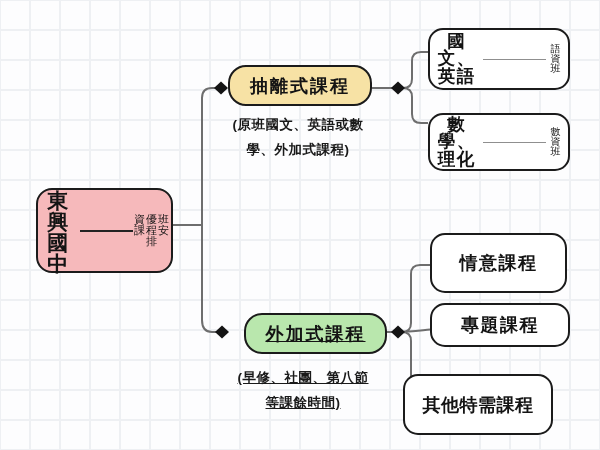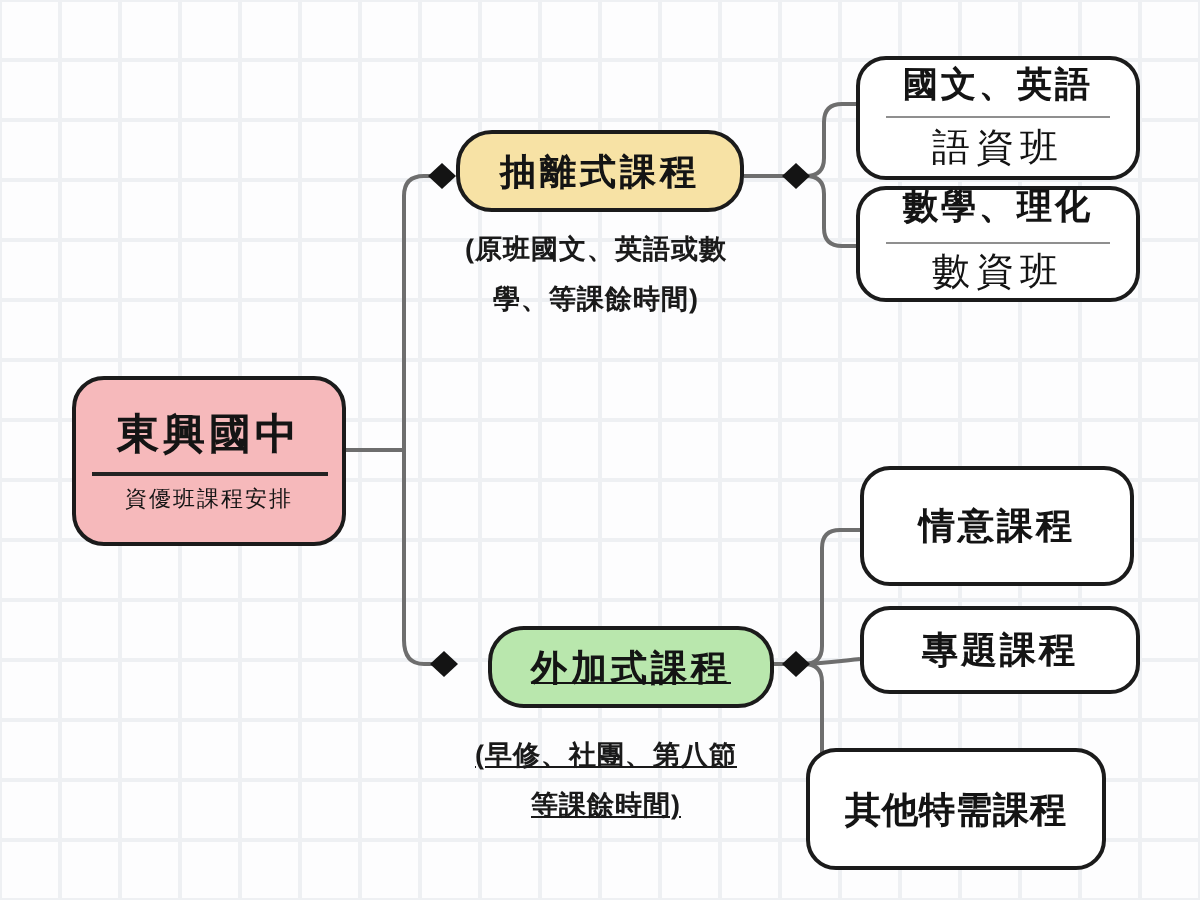--- a/index.html
+++ b/index.html
@@ -19,21 +19,21 @@
   }
 
   svg.connectors { position: absolute; left: 0; top: 0; width: 600px; height: 450px; }
   .connector { stroke: #6e6e6e; stroke-width: 2; fill: none; }
   .junction  { fill: #141414; stroke: none; }
 
   .node {
     position: absolute;
     border: 2.2px solid #1b1b1b;
     display: flex;
-    flex-direction: column;
+    flex-direction: row;
     align-items: center;
     justify-content: center;
     text-align: center;
     color: #141414;
   }
 
   .node-root {
     left: 36px; top: 188px; width: 137px; height: 85px;
     background: #f6b9bb; border-radius: 16px;
   }
@@ -54,24 +54,24 @@
     font-size: 13.5px; font-weight: 700;
     line-height: 25px; color: #1a1a1a;
     letter-spacing: 0.5px;
   }
   .caption-pullout { left: 200px; top: 112px; width: 196px; }
   .caption-addon   { left: 205px; top: 365px; width: 196px; text-decoration: underline; }
 
   .node-leaf { background: #ffffff; border-radius: 15px; }
   .leaf-split .title { font-size: 17.5px; font-weight: 700; letter-spacing: 1.5px; line-height: 1; }
   .leaf-split .divider { width: 112px; border-top: 1.6px solid #8f8f8f; margin: 7px 0 6px 0; }
-  .leaf-split .subtitle { font-size: 19px; font-weight: 500; letter-spacing: 3px; line-height: 1; }
+  .leaf-split .subtitle { font-size: 10px; font-weight: 500; letter-spacing: 3px; line-height: 1; }
 
   .node-leaf-a1 { left: 428px; top: 28px;  width: 142px; height: 62px; }
-  .node-leaf-a2 { left: 428px; top: 93px;  width: 142px; height: 58px; font-family: Liberation Mono, monospace; }
+  .node-leaf-a2 { left: 428px; top: 113px;  width: 142px; height: 58px; }
 
   .leaf-single { font-size: 18px; font-weight: 700; letter-spacing: 1.5px; }
   .node-leaf-b1 { left: 430px; top: 233px; width: 137px; height: 60px; }
   .node-leaf-b2 { left: 430px; top: 303px; width: 140px; height: 44px; }
   .node-leaf-b3 { left: 403px; top: 374px; width: 150px; height: 61px; letter-spacing: 0.5px; }
 </style>
 </head>
 <body>
 
 <div class="canvas">
@@ -96,21 +96,21 @@
     <div class="title">東興國中</div>
     <div class="divider"></div>
     <div class="subtitle">資優班課程安排</div>
   </div>
 
   <div class="node node-branch node-pullout">
     <span>抽離式課程</span>
   </div>
   <div class="caption caption-pullout">
     <div>(原班國文、英語或數</div>
-    <div>學、等課餘時間)</div>
+    <div>學、外加式課程)</div>
   </div>
 
   <div class="node node-leaf leaf-split node-leaf-a1">
     <div class="title">國文、英語</div>
     <div class="divider"></div>
     <div class="subtitle">語資班</div>
   </div>
 
   <div class="node node-leaf leaf-split node-leaf-a2">
     <div class="title">數學、理化</div>

